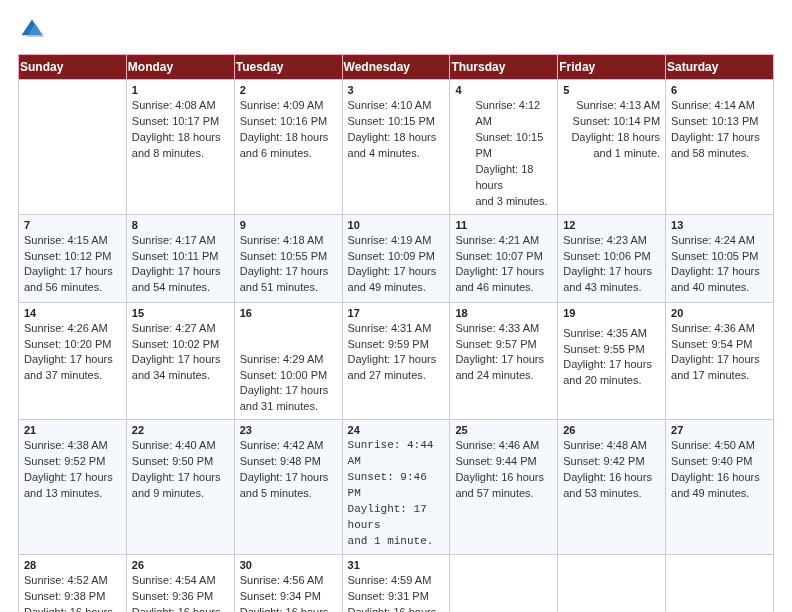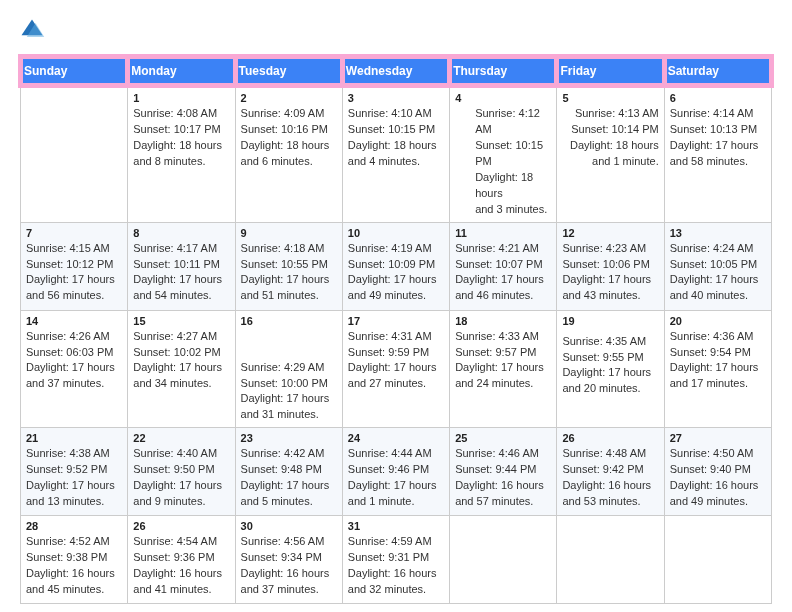--- a/index.html
+++ b/index.html
@@ -53,27 +53,27 @@
       color: #444;
     }
     .calendar {
       flex: 1;
       border: 1px solid #ccc;
       border-collapse: collapse;
       width: 100%;
       table-layout: fixed;
     }
     .calendar th {
-      background-color: #3b82f6;
+      background-color: #7f1d1d;
       color: #fff;
       font-size: 12px;
       font-weight: bold;
       padding: 5px 1px;
       text-align: left;
-      border: 5px solid #f9a8d4;
+      border: 1px solid #f9a8d4;
     }
     .calendar td {
       border: 1px solid #ccc;
       vertical-align: top;
       padding: 4px 5px;
       font-size: 9.5px;
       color: #222;
       height: 88px;
     }
     .day-num {
@@ -220,21 +220,21 @@
             <div class="day-info" style="white-space: pre-line;">Sunrise: 4:24 AM
 Sunset: 10:05 PM
 Daylight: 17 hours
 and 40 minutes.</div>
           </td>
         </tr>
         <tr>
           <td>
             <div class="day-num">14</div>
             <div class="day-info" style="white-space: pre-line;">Sunrise: 4:26 AM
-Sunset: 06:03 PM
+Sunset: 10:20 PM
 Daylight: 17 hours
 and 37 minutes.</div>
           </td>
           <td>
             <div class="day-num">15</div>
             <div class="day-info" style="white-space: pre-line;">Sunrise: 4:27 AM
 Sunset: 10:02 PM
 Daylight: 17 hours
 and 34 minutes.</div>
           </td>
@@ -291,21 +291,21 @@
           </td>
           <td>
             <div class="day-num">23</div>
             <div class="day-info" style="white-space: pre-line;">Sunrise: 4:42 AM
 Sunset: 9:48 PM
 Daylight: 17 hours
 and 5 minutes.</div>
           </td>
           <td>
             <div class="day-num">24</div>
-            <div class="day-info" style="white-space: pre-line;">Sunrise: 4:44 AM
+            <div class="day-info" style="white-space: pre-line; font-family: Liberation Mono, monospace;">Sunrise: 4:44 AM
 Sunset: 9:46 PM
 Daylight: 17 hours
 and 1 minute.</div>
           </td>
           <td>
             <div class="day-num">25</div>
             <div class="day-info" style="white-space: pre-line;">Sunrise: 4:46 AM
 Sunset: 9:44 PM
 Daylight: 16 hours
 and 57 minutes.</div>

